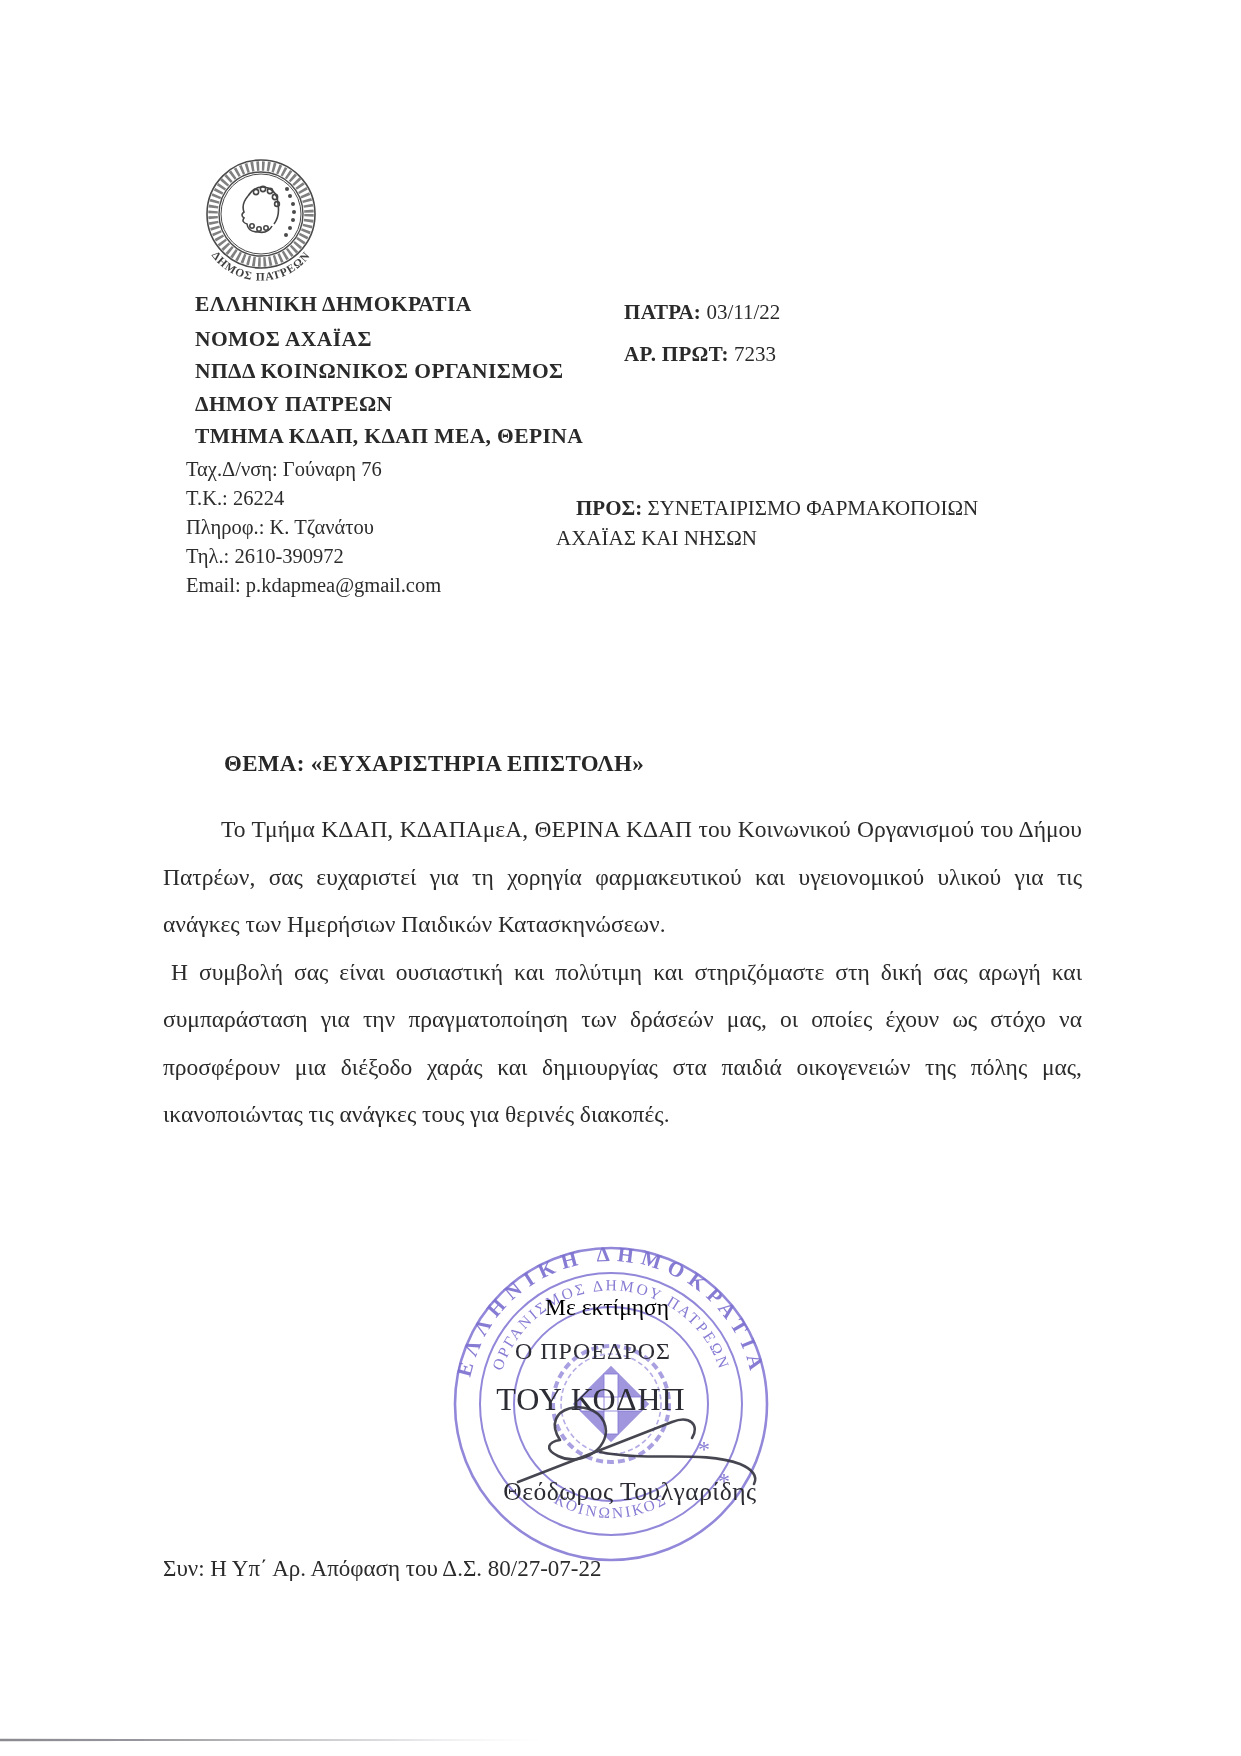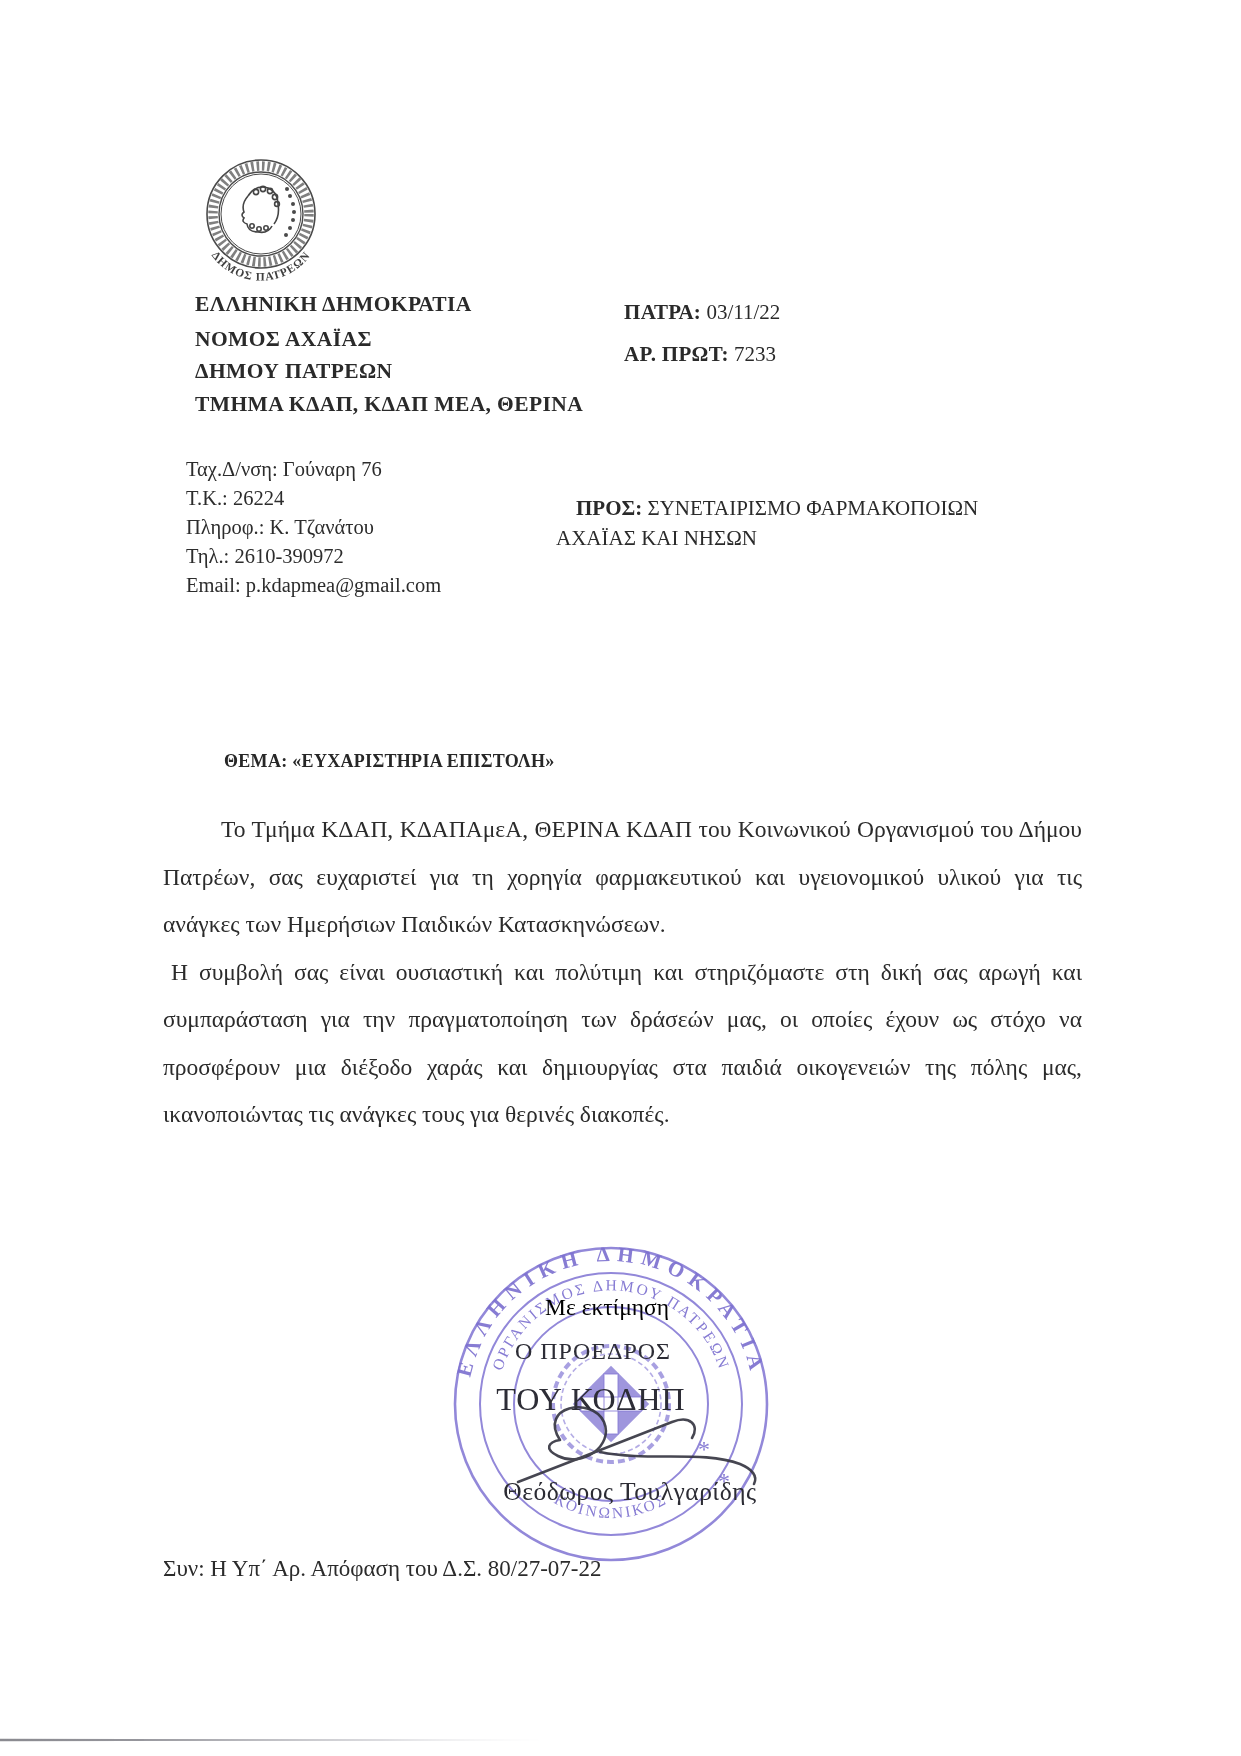--- a/index.html
+++ b/index.html
@@ -22,21 +22,21 @@
   .ref-row{margin-bottom:17px;white-space:nowrap;}
   .ref-row b{font-weight:bold;letter-spacing:.3px;}
   
   .contact{position:absolute;left:186px;top:455px;font-size:20.5px;line-height:29px;color:#2c2c2c;}
   .contact-row{white-space:nowrap;}
   
   .recipient{position:absolute;left:556px;top:481px;font-size:21px;line-height:30px;color:#2a2a2a;width:520px;}
   .recipient .l1{text-indent:20px;white-space:nowrap;margin-top:12px;}
   .recipient b{font-weight:bold;}
   
-  .subject{position:absolute;left:224px;top:751px;font-size:18px;font-weight:bold;letter-spacing:.3px;color:#272727;white-space:nowrap;}
+  .subject{position:absolute;left:224px;top:751px;font-size:23px;font-weight:bold;letter-spacing:.3px;color:#272727;white-space:nowrap;}
   
   .body-text{position:absolute;left:163px;top:806px;width:919px;font-size:23.5px;line-height:47.5px;text-align:justify;color:#2b2b2b;}
   .body-text p{margin:0;}
   .body-text p.p1{text-indent:58px;}
   .body-text p.p2{text-indent:8px;}
   .body-text p.p3{text-indent:11px;}
   
   .stamp-svg{position:absolute;left:446px;top:1239px;width:330px;height:330px;}
   .sig-closing{position:absolute;left:447px;top:1294px;width:320px;text-align:center;font-size:23.5px;color:#000000;}
   .sig-title1{position:absolute;left:433px;top:1338px;width:320px;text-align:center;font-size:24px;letter-spacing:1px;color:#2d2d36;}
@@ -93,20 +93,21 @@
       </defs>
       <text font-family="Liberation Serif, DejaVu Serif, serif" font-size="11.5" font-weight="bold" fill="#3f3f3f" letter-spacing="1">
         <textPath href="#logo-bottom-arc" startOffset="50%" text-anchor="middle">ΔΗΜΟΣ ΠΑΤΡΕΩΝ</textPath>
       </text>
     </svg>
   </div>
 
   <div class="letterhead">
     <div class="lh-line first">ΕΛΛΗΝΙΚΗ ΔΗΜΟΚΡΑΤΙΑ</div>
     <div class="lh-line">ΝΟΜΟΣ ΑΧΑΪΑΣ</div>
+    <div class="lh-line">ΝΠΔΔ ΚΟΙΝΩΝΙΚΟΣ ΟΡΓΑΝΙΣΜΟΣ</div>
     <div class="lh-line">ΔΗΜΟΥ ΠΑΤΡΕΩΝ</div>
     <div class="lh-line">ΤΜΗΜΑ ΚΔΑΠ, ΚΔΑΠ ΜΕΑ, ΘΕΡΙΝΑ</div>
   </div>
 
   <div class="ref-block">
     <div class="ref-row">
       <b>ΠΑΤΡΑ:</b>
       <span>03/11/22</span>
     </div>
     <div class="ref-row">

